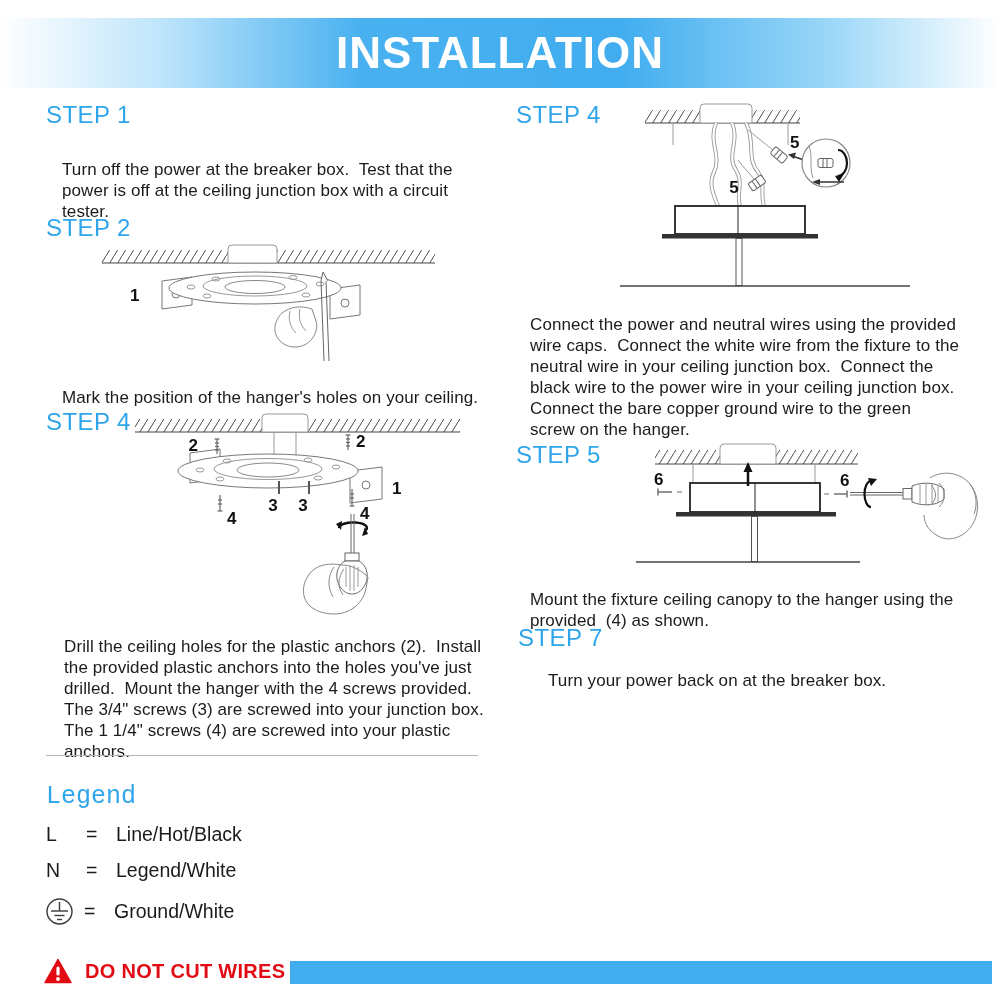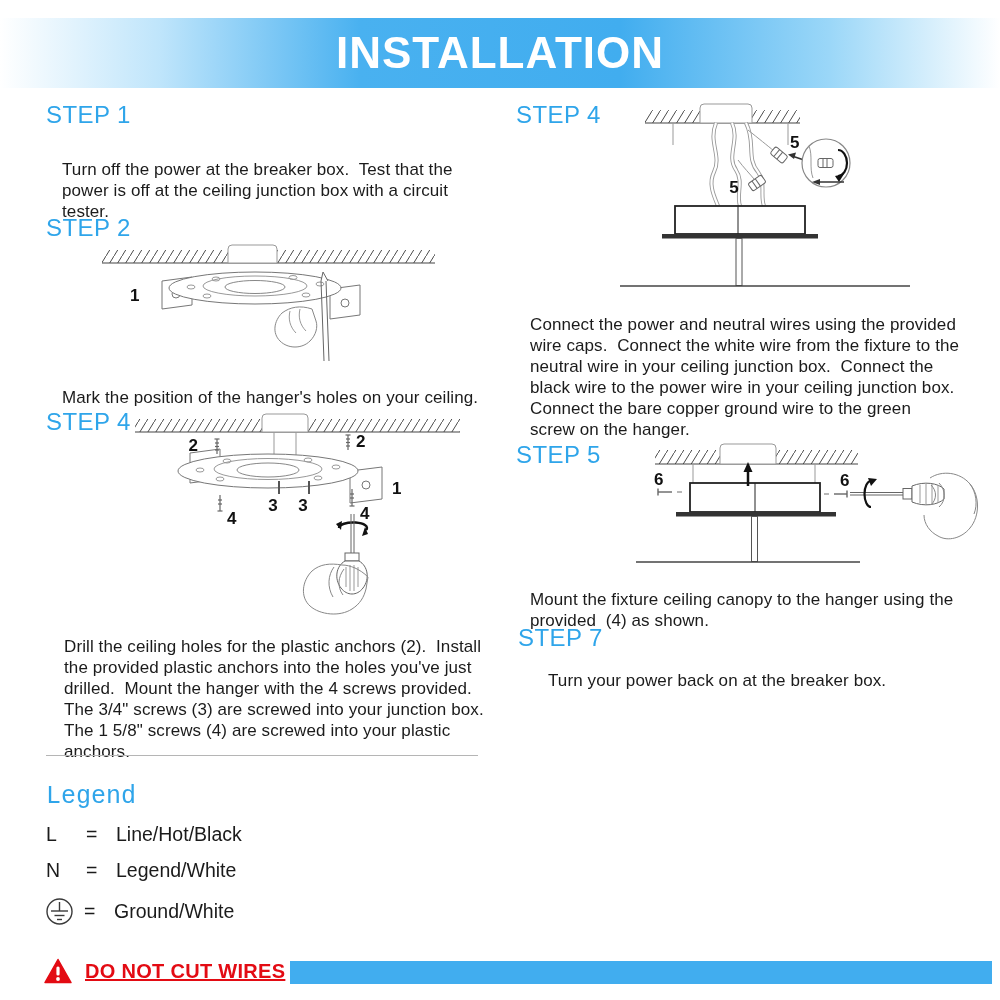--- a/index.html
+++ b/index.html
@@ -18,21 +18,21 @@
   .banner h1{margin:0;font-size:44px;font-weight:bold;color:#fff;letter-spacing:1px;}
   .step-h{position:absolute;margin:0;font-size:24px;font-weight:400;color:var(--accent);letter-spacing:.4px;}
   .body{position:absolute;margin:16px;font-size:17px;line-height:21px;white-space:pre-wrap;letter-spacing:.1px;}
   .diagram{position:absolute;}
   .dlabel{font-size:17px;font-weight:700;fill:#111;font-family:"Liberation Sans",sans-serif;}
   .legend-h{position:absolute;margin:0;font-size:25px;font-weight:400;color:var(--accent);font-family:Liberation Mono, monospace;}
   .lrow{position:absolute;display:flex;align-items:center;font-size:19.5px;}
   .lsym{width:40px;display:inline-flex;align-items:center;}
   .leq{width:30px;}
   .divider{position:absolute;height:1px;background:#b5b5b5;}
-  .warn-text{position:absolute;font-size:20px;font-weight:bold;color:var(--warning);letter-spacing:.3px;text-decoration:underline;}
+  .warn-text{position:absolute;font-size:20px;font-weight:bold;color:var(--warning);letter-spacing:.3px;}
   .warn-bar{position:absolute;background:var(--banner);}
 </style>
 </head>
 <body>
 
 <header class="banner">
   <h1>INSTALLATION</h1>
 </header>
 
 <h2 class="step-h" style="left:46px;top:101px">STEP 1</h2>
@@ -165,21 +165,21 @@
     <path d="M262,162 C252,172 250,188 260,197 C270,206 290,208 302,200 C310,195 314,188 316,180 L318,168 C310,160 300,156 292,156 C280,154 270,155 262,162 Z"></path>
     <path d="M294,160 C288,168 287,178 293,186"></path>
     <path d="M284,158 C278,166 277,178 283,188"></path>
   </g>
 </svg>
 
 <p class="body" style="left:48px;top:620px;width:470px">Drill the ceiling holes for the plastic anchors (2).  Install
 the provided plastic anchors into the holes you've just
 drilled.  Mount the hanger with the 4 screws provided.
 The 3/4" screws (3) are screwed into your junction box.
-The 1 5/8" screws (4) are screwed into your plastic
+The 1 1/4" screws (4) are screwed into your plastic
 anchors.</p>
 
 <div class="divider" style="left:46px;top:755px;width:432px"></div>
 
 <h2 class="legend-h" style="left:46px;top:782px">Legend</h2>
 
 <div class="lrow" style="left:46px;top:823px">
   <span class="lsym">L</span>
   <span class="leq">=</span>
   <span class="llab">Line/Hot/Black</span>

